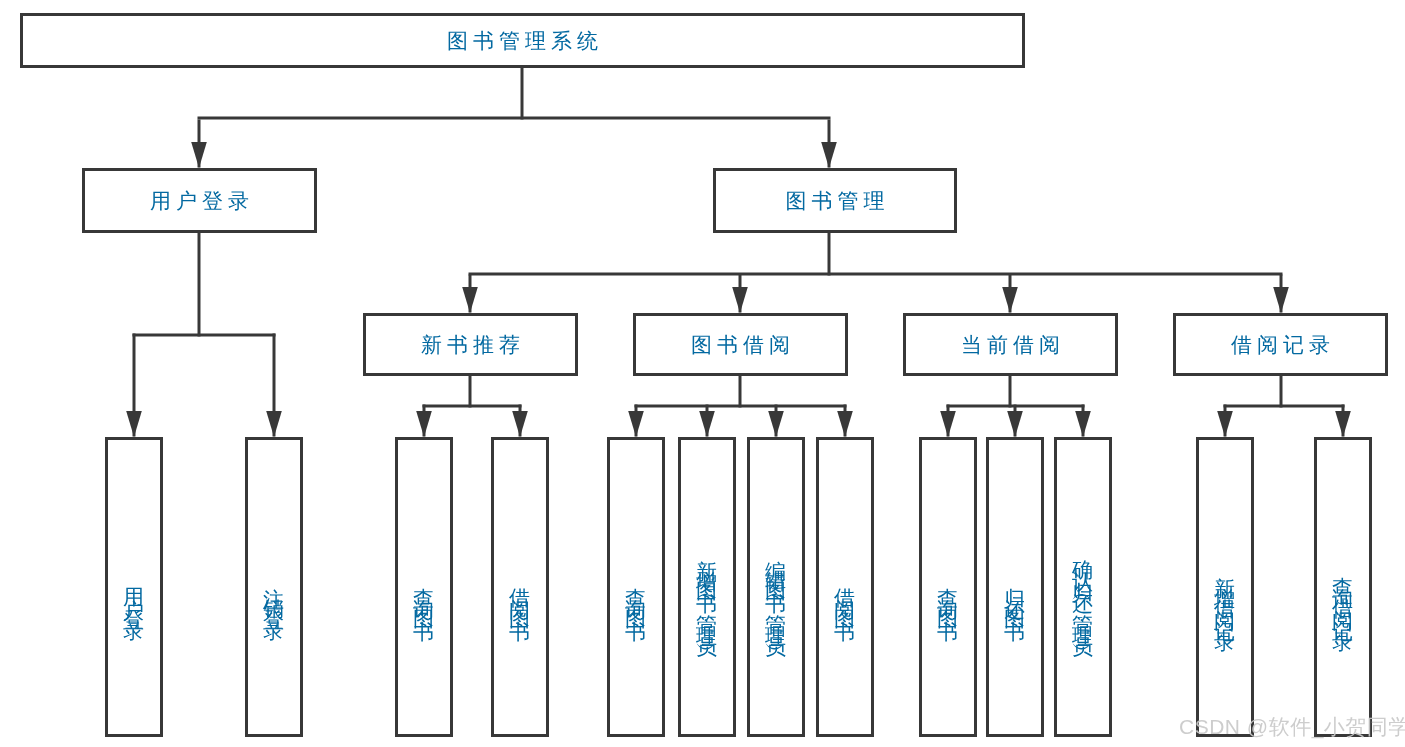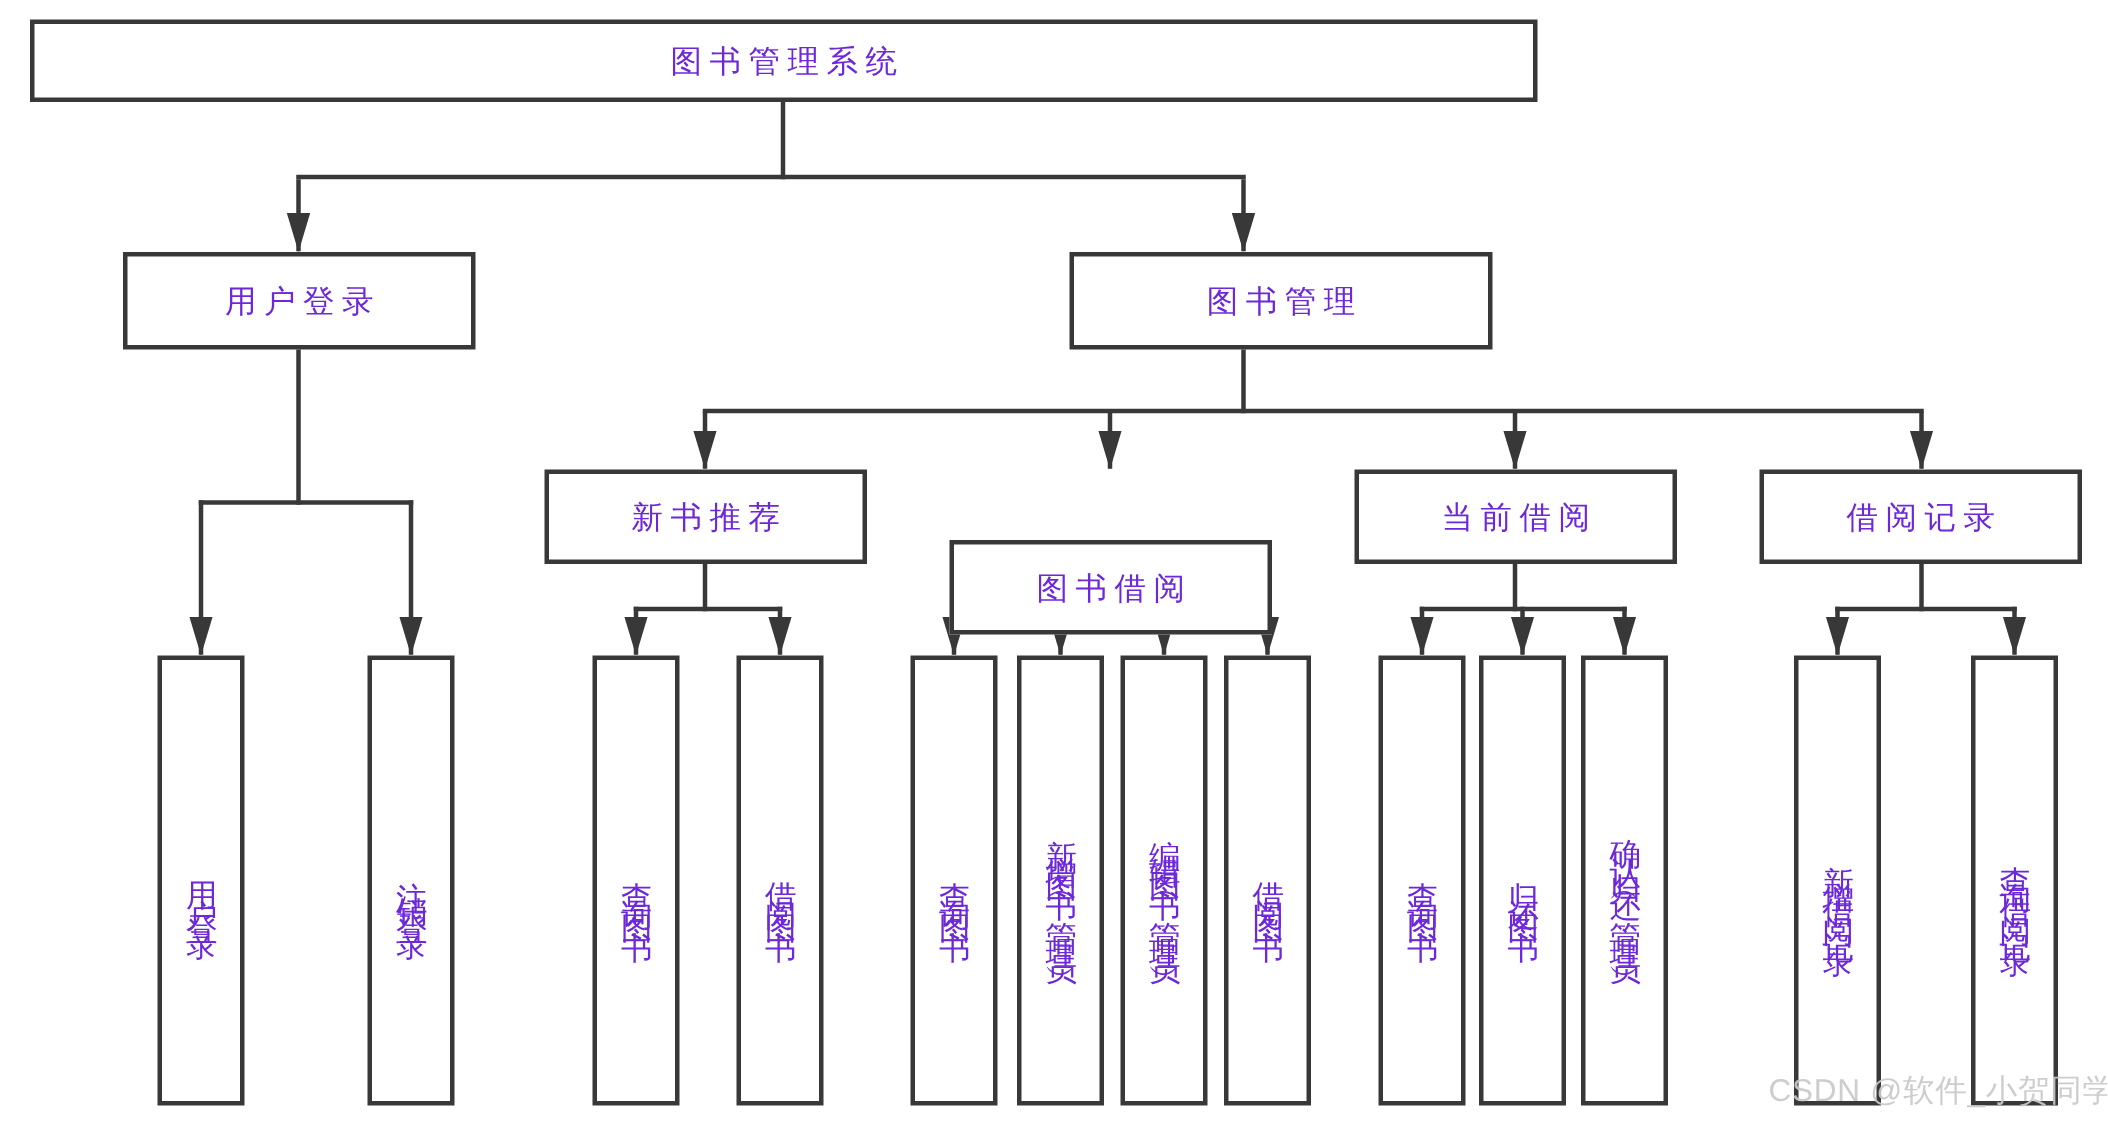--- a/index.html
+++ b/index.html
@@ -10,21 +10,21 @@
     background: #ffffff;
     font-family: "Liberation Sans", "DejaVu Sans", sans-serif;
     overflow: hidden;
   }
   #wires { position: absolute; left: 0; top: 0; width: 1405px; height: 747px; }
   .node {
     position: absolute;
     box-sizing: border-box;
     border: 3px solid #383838;
     background: #ffffff;
-    color: #6d28d9;
+    color: #0369a1;
     display: flex;
     align-items: center;
     justify-content: center;
     text-align: center;
   }
   .h-node {
     font-size: 21px;
     letter-spacing: 5px;
     padding-left: 5px; 
     white-space: nowrap;
@@ -103,24 +103,24 @@
       <path d="M1281,376 V406"></path>
       <path d="M1225,406 H1343"></path>
       <path d="M1225,406 V435" marker-end="url(#arw)"></path>
       <path d="M1343,406 V435" marker-end="url(#arw)"></path>
     </g>
   </svg>
 
   <div class="node h-node" style="left:20px; top:13px; width:1005px; height:55px;">图书管理系统</div>
 
   <div class="node h-node lvl2" style="left:82px; width:235px;">用户登录</div>
-  <div class="node h-node lvl2" style="left:713px; width:282px;">图书管理</div>
+  <div class="node h-node lvl2" style="left:713px; width:244px;">图书管理</div>
 
   <div class="node h-node lvl3" style="left:363px;text-align:center;">新书推荐</div>
-  <div class="node h-node lvl3" style="left:633px;margin-top:47px;">图书借阅</div>
+  <div class="node h-node lvl3" style="left:633px;">图书借阅</div>
   <div class="node h-node lvl3" style="left:903px;">当前借阅</div>
   <div class="node h-node lvl3" style="left:1173px;">借阅记录</div>
 
   <div class="node v-node leaf" style="left:105px;">用户登录</div>
   <div class="node v-node leaf" style="left:245px;">注销登录</div>
 
   <div class="node v-node leaf" style="left:395px;">查询图书</div>
   <div class="node v-node leaf" style="left:491px;">借阅图书</div>
 
   <div class="node v-node leaf" style="left:607px;">查询图书</div>

